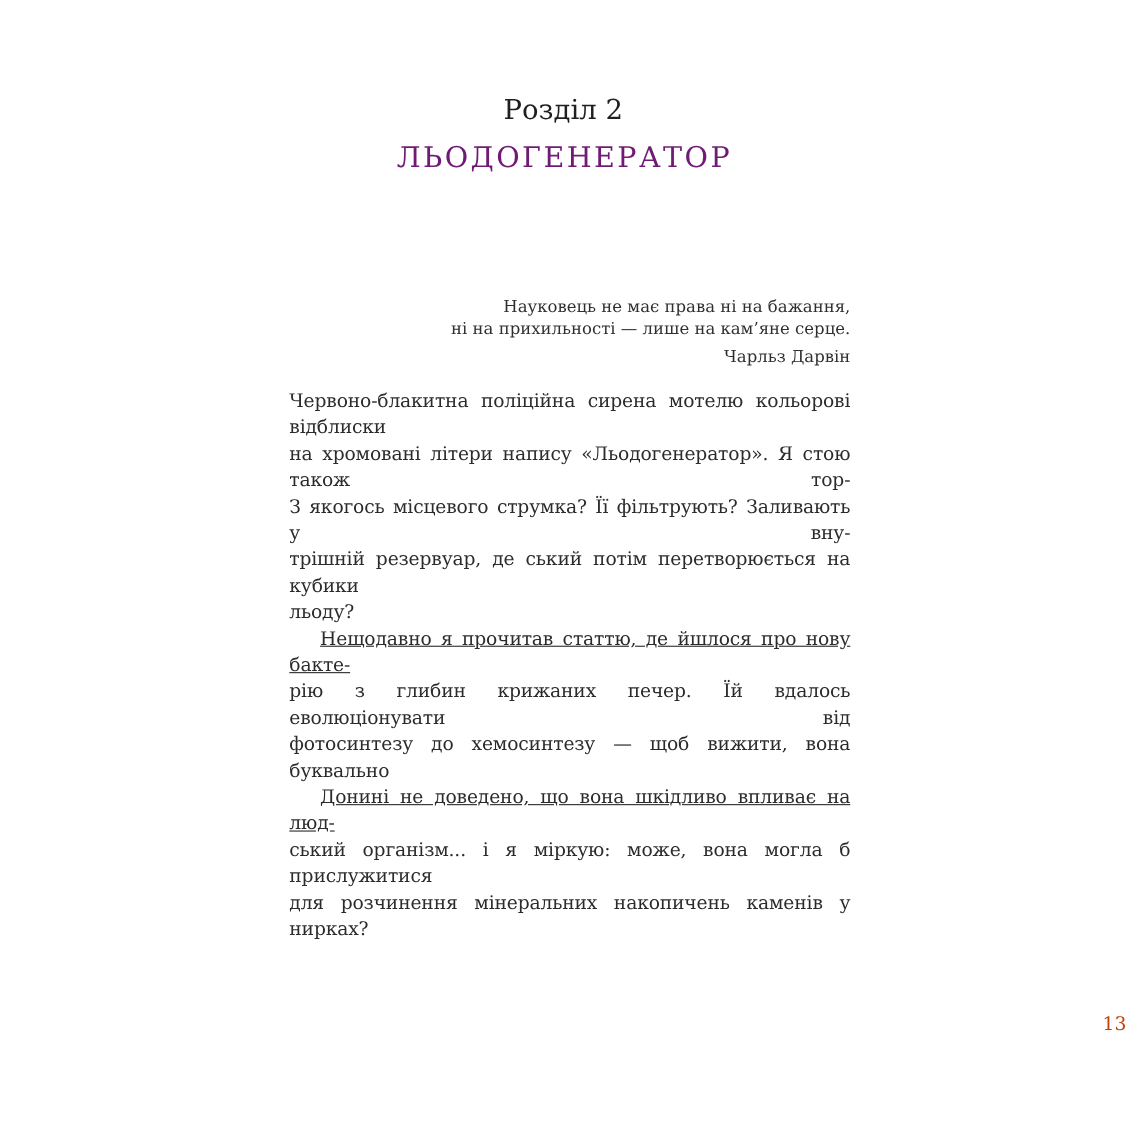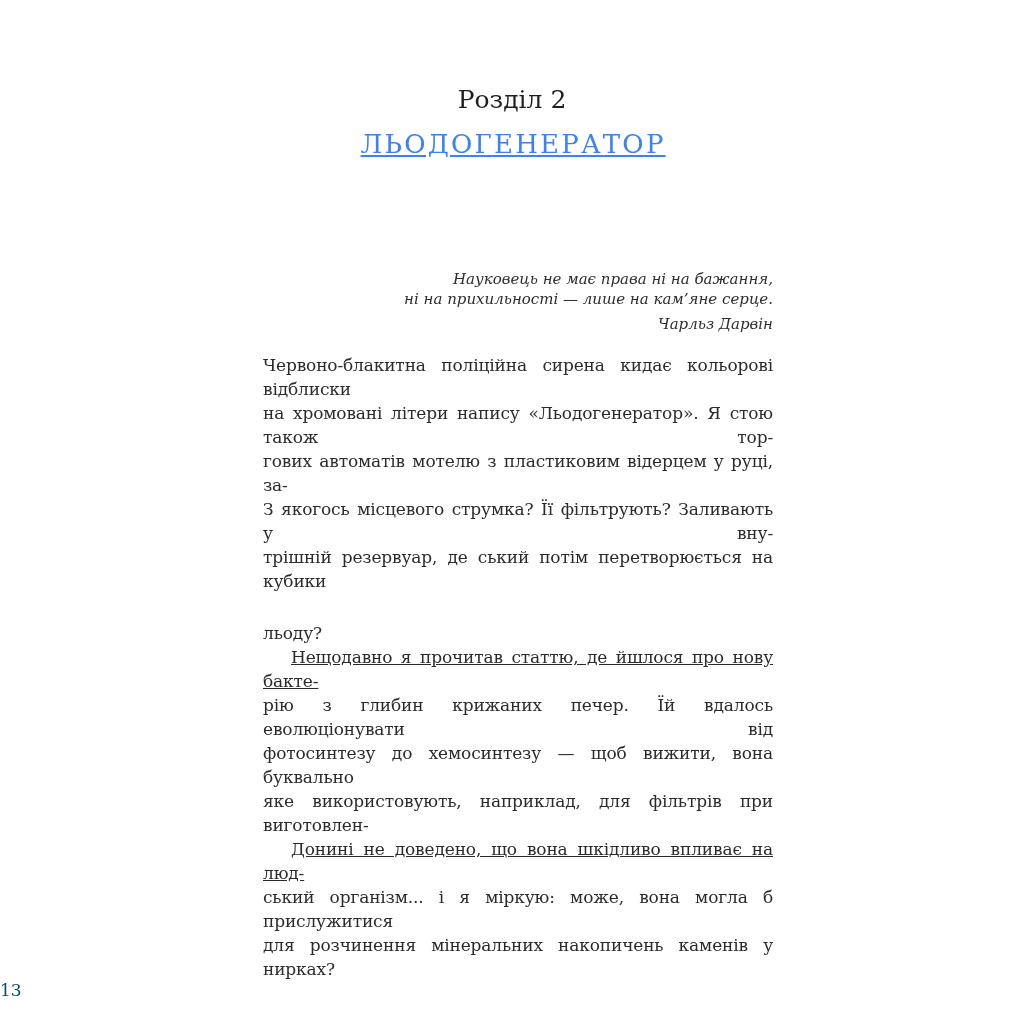--- a/index.html
+++ b/index.html
@@ -28,30 +28,28 @@
   }
   .chapter-title {
     position: absolute;
     top: 129px;
     left: 0;
     width: 100%;
     text-align: center;
     font-size: 26px;
     letter-spacing: 2.2px;
     text-indent: 2.2px;
-    color: #3b82f6;
-    text-decoration: underline;
+    color: #701a75;
   }
   .epigraph {
     position: absolute;
     top: 269px;
     right: 251px;
     width: 520px;
     text-align: right;
-    font-style: italic;
     font-size: 15px;
     line-height: 20px;
     color: #2e2e2e;
   }
   .epigraph .attribution {
     margin-top: 5px;
   }
   .body-text {
     position: absolute;
     left: 263px;
@@ -62,34 +60,33 @@
     letter-spacing: -0.15px;
     color: #2b2b2b;
   }
   .body-text .line {
     text-align: justify;
     text-align-last: justify;
     white-space: normal;
   }
   .body-text .line.last {
     text-align-last: left;
-    margin-top: 28px;
   }
   .body-text .line.first {
     text-indent: 28px;
     text-decoration: underline;
   }
   .page-number {
     position: absolute;
-    top: 980px;
+    top: 921px;
     left: 0;
     width: 100%;
-    text-align: left;
+    text-align: right;
     font-size: 17px;
-    color: #0c4a6e;
+    color: #c2410c;
   }
 </style>
 </head>
 <body>
 
 <div class="page">
 
   <div class="chapter-label">Розділ 2</div>
 
   <div class="chapter-title">ЛЬОДОГЕНЕРАТОР</div>
@@ -97,32 +94,30 @@
   <div class="epigraph">
     <div>
         <div>Науковець не має права ні на бажання,</div>
         <div>ні на прихильності — лише на кам’яне серце.</div>
       </div>
     <div class="attribution">Чарльз Дарвін</div>
   </div>
 
   <div class="body-text">
       <div class="paragraph">
-        <div class="line">Червоно-блакитна поліційна сирена кидає кольорові відблиски</div>
+        <div class="line">Червоно-блакитна поліційна сирена мотелю кольорові відблиски</div>
         <div class="line">на хромовані літери напису «Льодогенератор». Я стою також тор-</div>
-        <div class="line">гових автоматів мотелю з пластиковим відерцем у руці, за-</div>
         <div class="line">З якогось місцевого струмка? Її фільтрують? Заливають у вну-</div>
         <div class="line">трішній резервуар, де ський потім перетворюється на кубики</div>
         <div class="line last">льоду?</div>
       </div>
       <div class="paragraph">
         <div class="line first">Нещодавно я прочитав статтю, де йшлося про нову бакте-</div>
         <div class="line">рію з глибин крижаних печер. Їй вдалось еволюціонувати від</div>
         <div class="line">фотосинтезу до хемосинтезу — щоб вижити, вона буквально</div>
-        <div class="line">яке використовують, наприклад, для фільтрів при виготовлен-</div>
       </div>
       <div class="paragraph">
         <div class="line first">Донині не доведено, що вона шкідливо впливає на люд-</div>
         <div class="line">ський організм... і я міркую: може, вона могла б прислужитися</div>
         <div class="line">для розчинення мінеральних накопичень каменів у нирках?</div>
       </div>
     </div>
 
   <div class="page-number">13</div>
 

